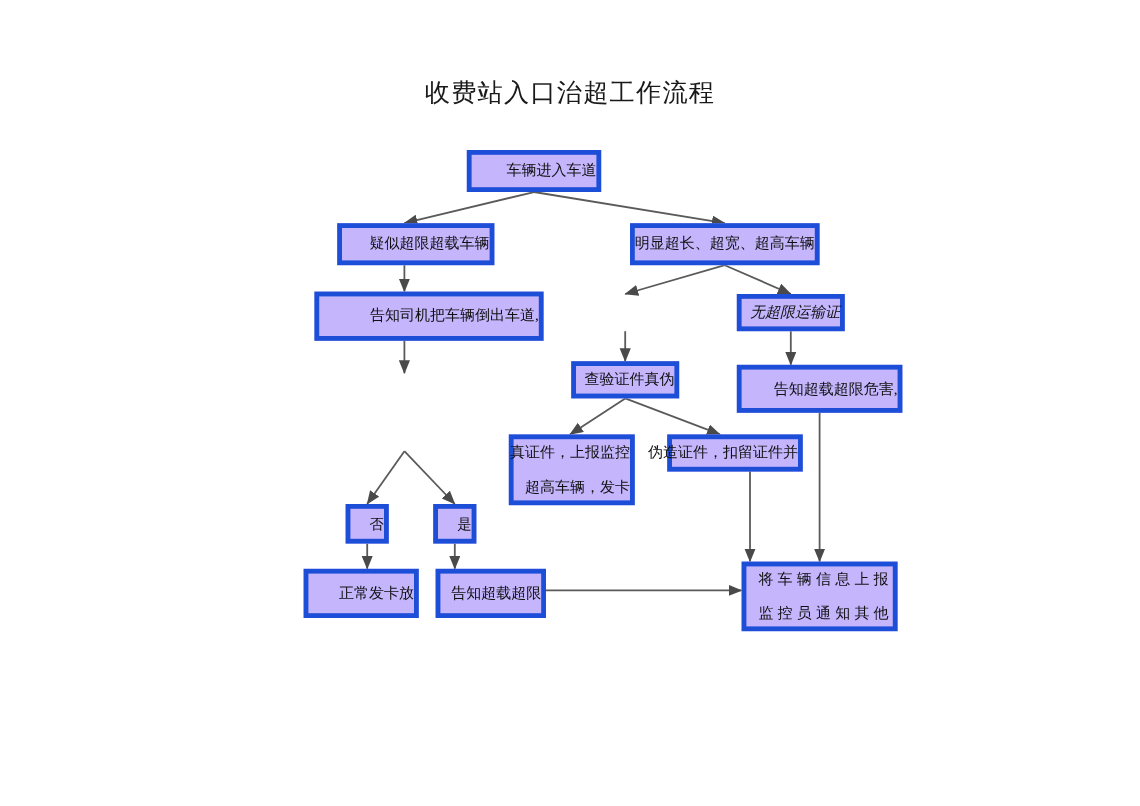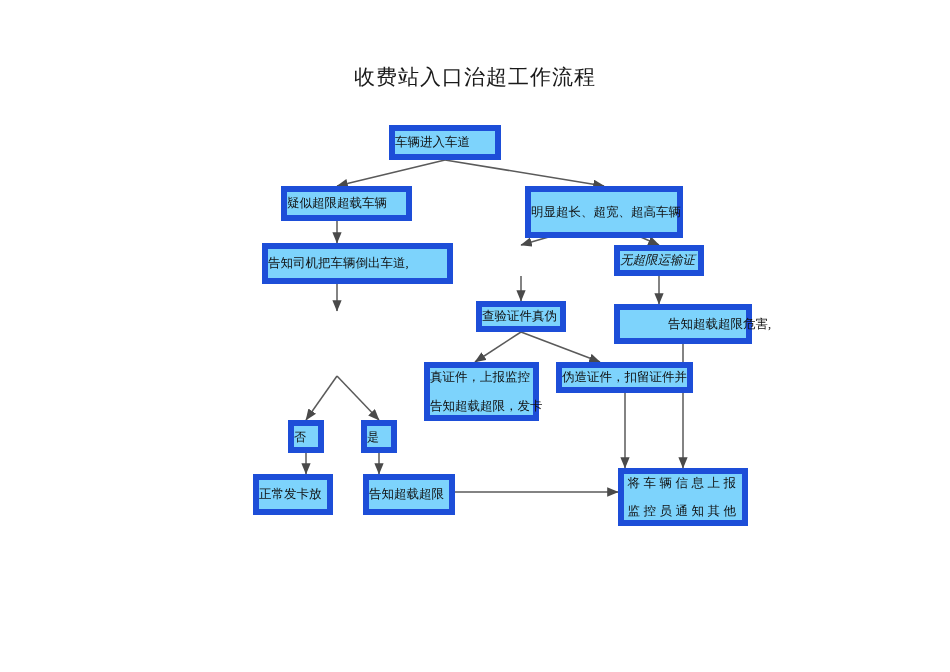--- a/index.html
+++ b/index.html
@@ -36,25 +36,25 @@
     text-align: center;
     font-size: 21px;
     font-family: Liberation Sans, sans-serif;
     letter-spacing: 1px;
     color: #1a1a1a;
     white-space: nowrap;
   }
   .node {
     position: absolute;
     box-sizing: border-box;
-    border: 6px solid #1d4ed8;
-    background: #7dd3fc;
+    border: 4px solid #1d4ed8;
+    background: #c4b5fd;
     display: flex;
     flex-direction: column;
-    align-items: flex-start;
+    align-items: flex-end;
     justify-content: center;
     font-size: 12.5px;
     line-height: 1.0;
     color: #111111;
     text-align: center;
     z-index: 2;
   }
   .node .ln {
     display: block;
     white-space: nowrap;
@@ -118,21 +118,21 @@
   </svg>
 
   <div class="node" style="left:389px; top:125px; width:112px; height:35px;">
     <span class="ln">车辆进入车道</span>
   </div>
 
   <div class="node" style="left:281px; top:186px; width:131px; height:35px;">
     <span class="ln">疑似超限超载车辆</span>
   </div>
 
-  <div class="node" style="left:525px; top:186px; width:158px; height:52px;">
+  <div class="node" style="left:525px; top:186px; width:158px; height:35px;">
     <span class="ln">明显超长、超宽、超高车辆</span>
   </div>
 
   <div class="node" style="left:262px; top:243px; width:191px; height:41px;">
     <span class="ln">告知司机把车辆倒出车道,</span>
   </div>
 
 
   <div class="node" style="left:614px; top:245px; width:90px; height:31px;font-style:italic;">
     <span class="ln">无超限运输证</span>
@@ -140,38 +140,38 @@
 
 
   <div class="node" style="left:476px; top:301px; width:90px; height:31px;">
     <span class="ln">查验证件真伪</span>
   </div>
 
   <div class="node" style="left:614px; top:304px; width:138px; height:40px;padding-left:48px;">
     <span class="ln">告知超载超限危害,</span>
   </div>
 
-  <div class="node two-line" style="left:424px; top:362px; width:115px; height:59px;">
+  <div class="node two-line" style="left:424px; top:362px; width:105px; height:59px;">
     <span class="ln">真证件，上报监控</span>
-    <span class="ln">告知超载超限，发卡</span>
+    <span class="ln">超高车辆，发卡</span>
   </div>
 
-  <div class="node" style="left:556px; top:362px; width:137px; height:31px;">
+  <div class="node" style="left:556px; top:362px; width:113px; height:31px;">
     <span class="ln">伪造证件，扣留证件并</span>
   </div>
 
   <div class="node small" style="left:288px; top:420px; width:36px; height:33px;">
     <span class="ln">否</span>
   </div>
 
   <div class="node small" style="left:361px; top:420px; width:36px; height:33px;">
     <span class="ln">是</span>
   </div>
 
-  <div class="node" style="left:253px; top:474px; width:80px; height:41px;">
+  <div class="node" style="left:253px; top:474px; width:96px; height:41px;">
     <span class="ln">正常发卡放</span>
   </div>
 
   <div class="node two-line spaced" style="left:618px; top:468px; width:130px; height:58px;">
     <span class="ln">将车辆信息上报</span>
     <span class="ln">监控员通知其他</span>
   </div>
 
   <div class="node" style="left:363px; top:474px; width:92px; height:41px;">
     <span class="ln">告知超载超限</span>

